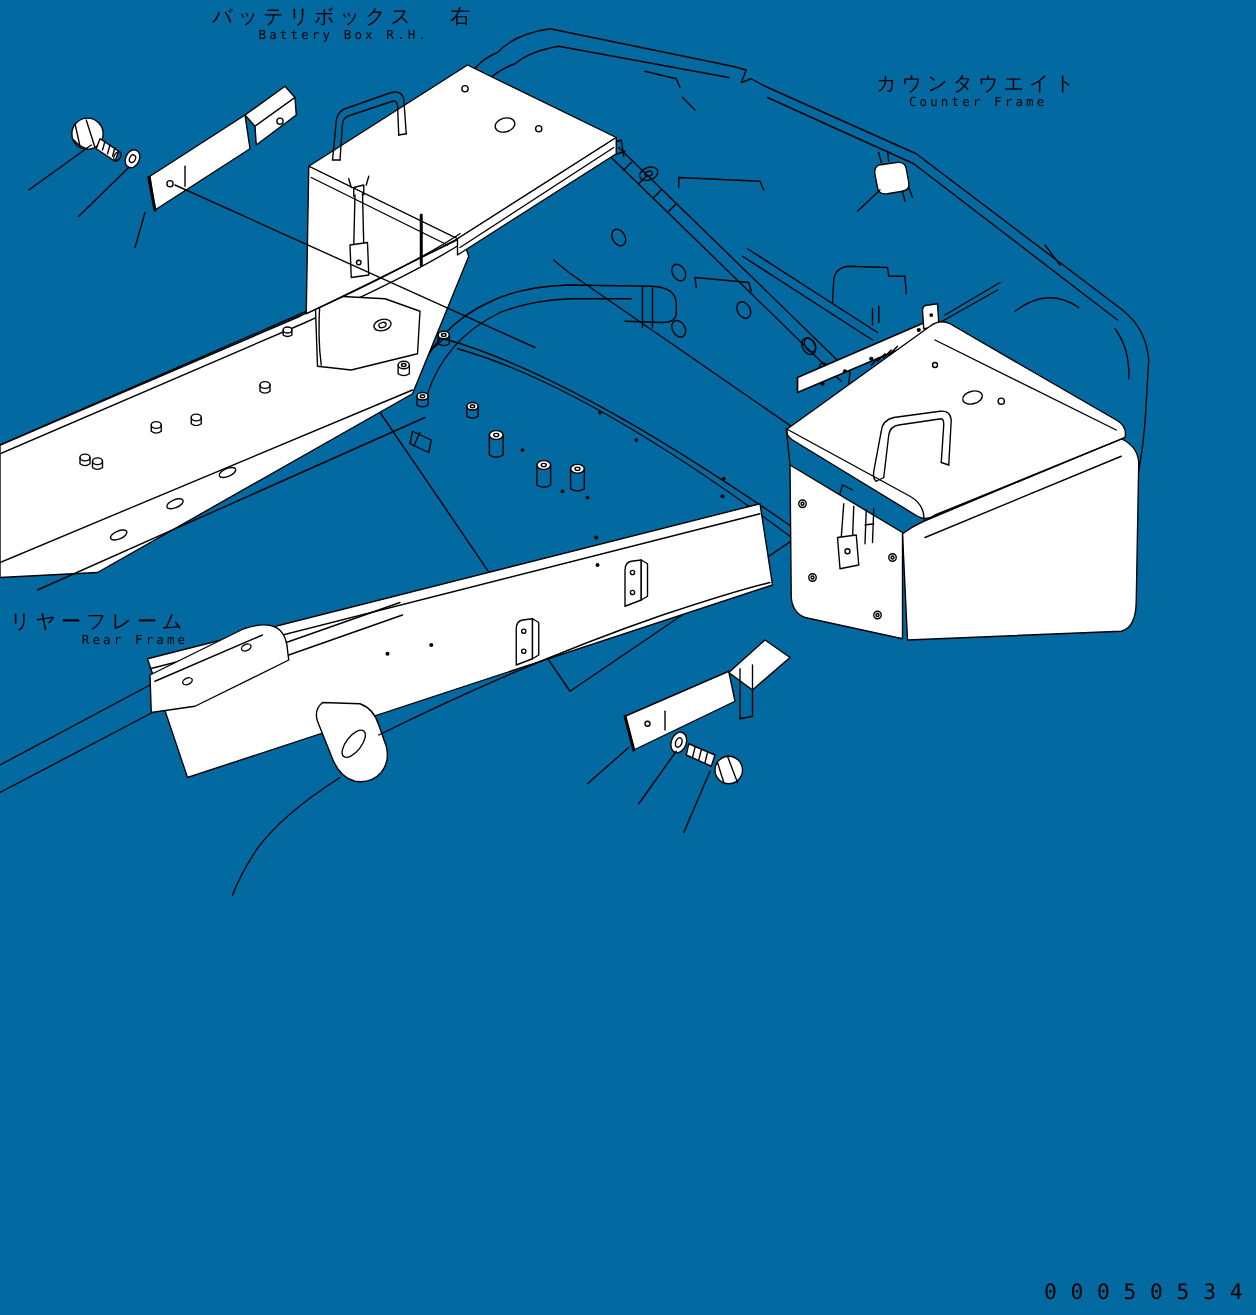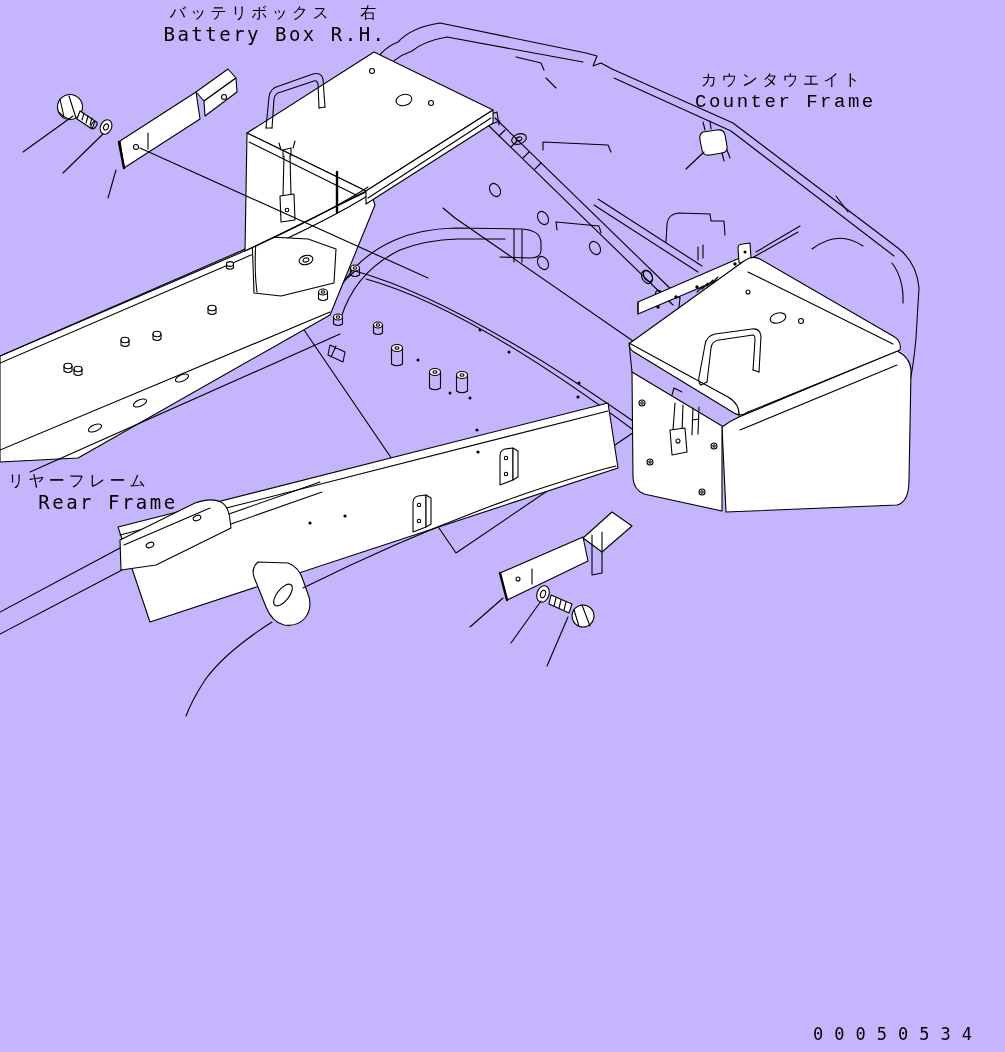--- a/index.html
+++ b/index.html
@@ -1,24 +1,24 @@
 <!DOCTYPE html>
 <html><head>
 <meta charset="utf-8">
 <style>
   html,body{margin:0;padding:0;background:#fff;}
-  #stage{position:relative;width:1005px;height:1052px;background:#c4b5fd;overflow:hidden;
+  #stage{position:relative;width:1005px;height:1052px;background:#0369a1;overflow:hidden;
          font-family:"DejaVu Sans Mono","DejaVu Sans",monospace;color:#000;}
   #art{position:absolute;left:0;top:0;}
   #art *{vector-effect:non-scaling-stroke;}
   .lbl{position:absolute;text-align:center;line-height:1.25;}
   .lbl .jp{font-size:16px;letter-spacing:4px;white-space:pre;}
-  .lbl .en{font-size:19px;letter-spacing:2.5px;white-space:pre;text-align:center;}
-  .left{text-align:left;}
-  #drawno{position:absolute;right:22px;top:1024px;font-size:17px;letter-spacing:11px;white-space:pre;}
+  .lbl .en{font-size:10px;letter-spacing:2.5px;white-space:pre;text-align:center;}
+  .left{text-align:left;margin-top:16px;}
+  #drawno{position:absolute;right:0;top:1024px;font-size:17px;letter-spacing:11px;white-space:pre;}
   svg path,svg line,svg circle,svg ellipse,svg polyline{fill:none;stroke:#000;stroke-width:1.1;
       stroke-linecap:round;stroke-linejoin:round;}
   svg .wf{fill:#fff;}
   svg .bold{stroke-width:2.4;}
   svg .dot{fill:#000;stroke:none;}
 </style>
 </head>
 <body>
 
 <div id="stage">
@@ -326,21 +326,21 @@
     <path d="M541,601 L511,643"></path>
     <path d="M568,617 L547,666"></path>
   </g>
 </svg>
 
 <div class="lbl" style="left:160px;top:3px;width:230px;">
   <div class="jp">バッテリボックス  右</div>
   <div class="en">Battery Box R.H.</div>
 </div>
 
-<div class="lbl" style="left:695px;top:71px;width:175px;font-family:Liberation Mono, monospace;">
+<div class="lbl" style="left:695px;top:57px;width:175px;">
   <div class="jp">カウンタウエイト</div>
   <div class="en">Counter Frame</div>
 </div>
 
 <div class="lbl left" style="left:8px;top:471px;width:200px;">
   <div class="jp">リヤーフレーム</div>
   <div class="en">Rear Frame</div>
 </div>
 
 

